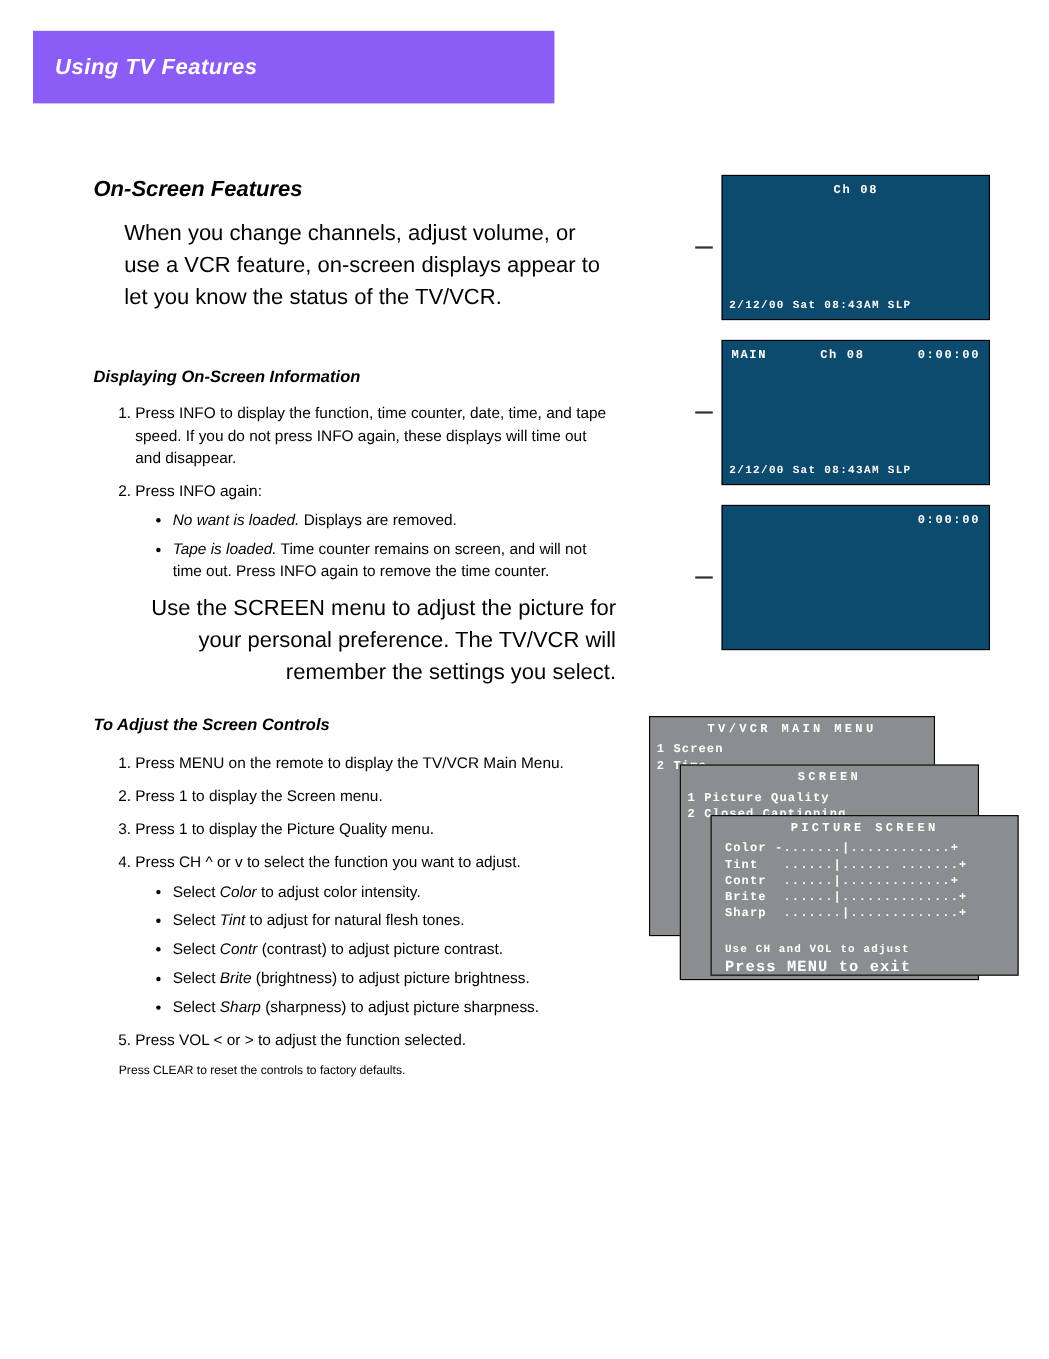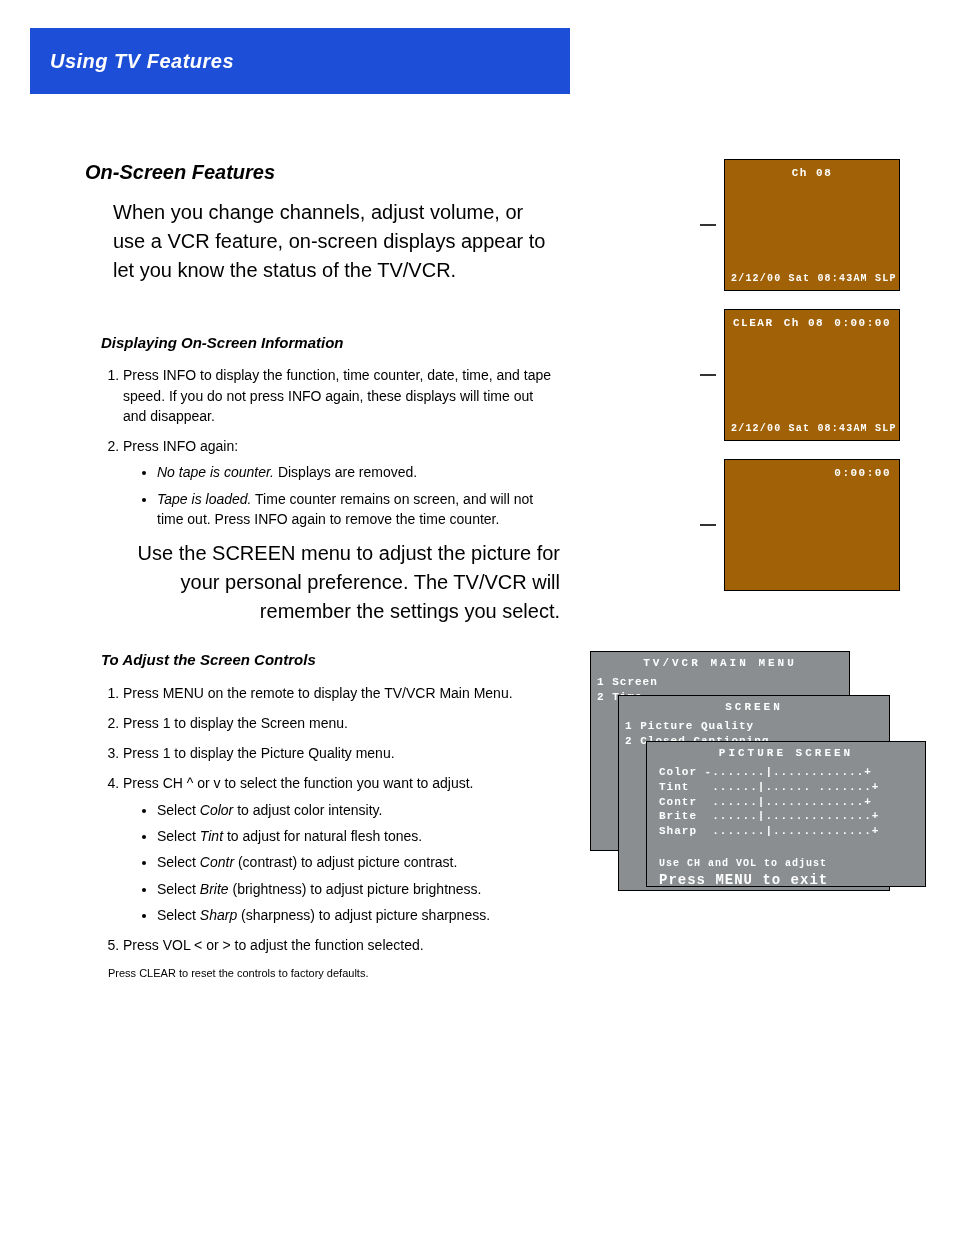--- a/index.html
+++ b/index.html
@@ -1,34 +1,34 @@
 <!DOCTYPE html>
 <html><head>
 <meta charset="utf-8">
 <style>
   * { margin:0; padding:0; box-sizing:border-box; }
   body { font-family: Arial, Helvetica, sans-serif; background:#fff; color:#000; font-size:13px; line-height:1.35; }
   .page { width:954px; height:1235px; position:relative; padding:28px 30px; }
-  .title-band { background:#1d4ed8; color:#fff; height:66px; width:540px; display:flex; align-items:center; padding-left:20px; font-size:20px; font-style:italic; font-weight:bold; letter-spacing:.5px; }
+  .title-band { background:#8b5cf6; color:#fff; height:66px; width:474px; display:flex; align-items:center; padding-left:20px; font-size:20px; font-style:italic; font-weight:bold; letter-spacing:.5px; }
   .content { margin-top:65px; display:flex; }
   .left-col { width:560px; padding-left:55px; padding-right:30px; }
   .right-col { width:310px; }
   .intro { margin-bottom:48px; font-size:20px; line-height:1.45;margin-left:28px; }
   .h2 { font-size:20px; font-style:italic; font-weight:bold; margin-bottom:12px; color:#000; }
-  .h3 { font-size:15px; font-style:italic; font-weight:bold; margin:24px 0 12px 16px; }
+  .h3 { font-size:15px; font-style:italic; font-weight:bold; margin:24px 0 12px 0; }
   ol.num { list-style:decimal; padding-left:38px; font-size:14px; line-height:1.45; }
   ol.num > li { margin-bottom:10px; }
   ul.bul { list-style:disc; padding-left:34px; margin-top:6px; }
   ul.bul > li { margin-bottom:6px; }
   .em { font-style:italic; }
   .para { font-size:11px; margin-left:23px; margin-top:6px; }
   .screens { display:flex; flex-direction:column; gap:18px; align-items:flex-end; }
   .screen-group { display:flex; align-items:center; }
   .dash { width:16px; border-top:2px solid #333; margin-right:8px; }
-  .tv { width:176px; height:132px; background:#a16207; color:#fff; font-family:'Courier New', monospace; font-size:11px; font-weight:bold; letter-spacing:1.5px; position:relative; border:.5px solid #000; white-space:pre; }
+  .tv { width:244px; height:132px; background:#0c4a6e; color:#fff; font-family:'Courier New', monospace; font-size:11px; font-weight:bold; letter-spacing:1.5px; position:relative; border:.5px solid #000; white-space:pre; }
   .tv .top { position:absolute; top:6px; width:100%; text-align:center; }
   .tv .topline { position:absolute; top:6px; left:8px; right:8px; display:flex; justify-content:space-between; }
   .tv .bottom { position:absolute; bottom:5px; left:6px; right:2px; font-size:10px; letter-spacing:1.2px; white-space:nowrap; overflow:hidden; }
   .tv .topr { position:absolute; top:6px; right:8px; }
 
   .menu-stack { position:relative; width:310px; height:250px; margin-top:60px; }
   .panel { position:absolute; background:#8a8e90; color:#fff; font-family:'Courier New', monospace; font-size:11px; font-weight:bold; letter-spacing:1px; padding:4px 6px; border:.5px solid #000; }
   .panel .ptitle { text-align:center; letter-spacing:3px; font-size:11px; margin-bottom:4px; }
   .panel .row { white-space:pre; line-height:1.35; }
   .panel .help { margin-top:18px; font-size:10px; letter-spacing:1px; }
@@ -49,21 +49,21 @@
     <div class="left-col">
       <div class="h2">On-Screen Features</div>
       <div class="intro">When you change channels, adjust volume, or use a VCR feature, on-screen displays appear to let you know the status of the TV/VCR.</div>
 
       <div class="h3">Displaying On-Screen Information</div>
       <ol class="num">
         <li>Press INFO to display the function, time counter, date, time, and tape speed. If you do not press INFO again, these displays will time out and disappear.</li>
         <li>
           <span>Press INFO again:</span>
           <ul class="bul">
-            <li><span class="em">No tape is counter.</span><span> Displays are removed.</span></li>
+            <li><span class="em">No want is loaded.</span><span> Displays are removed.</span></li>
             <li><span class="em">Tape is loaded.</span><span> Time counter remains on screen, and will not time out. Press INFO again to remove the time counter.</span></li>
           </ul>
         </li>
       </ol>
 
       <div class="intro" style="margin-bottom:0;text-align:right;">Use the SCREEN menu to adjust the picture for your personal preference. The TV/VCR will remember the settings you select.</div>
       <div class="h3">To Adjust the Screen Controls</div>
       <ol class="num">
         <li>Press MENU on the remote to display the TV/VCR Main Menu.</li>
         <li>Press 1 to display the Screen menu.</li>
@@ -89,21 +89,21 @@
           <div class="dash"></div>
           <div class="tv">
             <div class="top">Ch 08</div>
             <div class="bottom">2/12/00 Sat 08:43AM SLP</div>
           </div>
         </div>
         <div class="screen-group">
           <div class="dash"></div>
           <div class="tv">
             <div class="topline">
-              <span>CLEAR</span>
+              <span>MAIN</span>
               <span>Ch 08</span>
               <span>0:00:00</span>
             </div>
             <div class="bottom">2/12/00 Sat 08:43AM SLP</div>
           </div>
         </div>
         <div class="screen-group">
           <div class="dash"></div>
           <div class="tv">
             <div class="topr">0:00:00</div>

